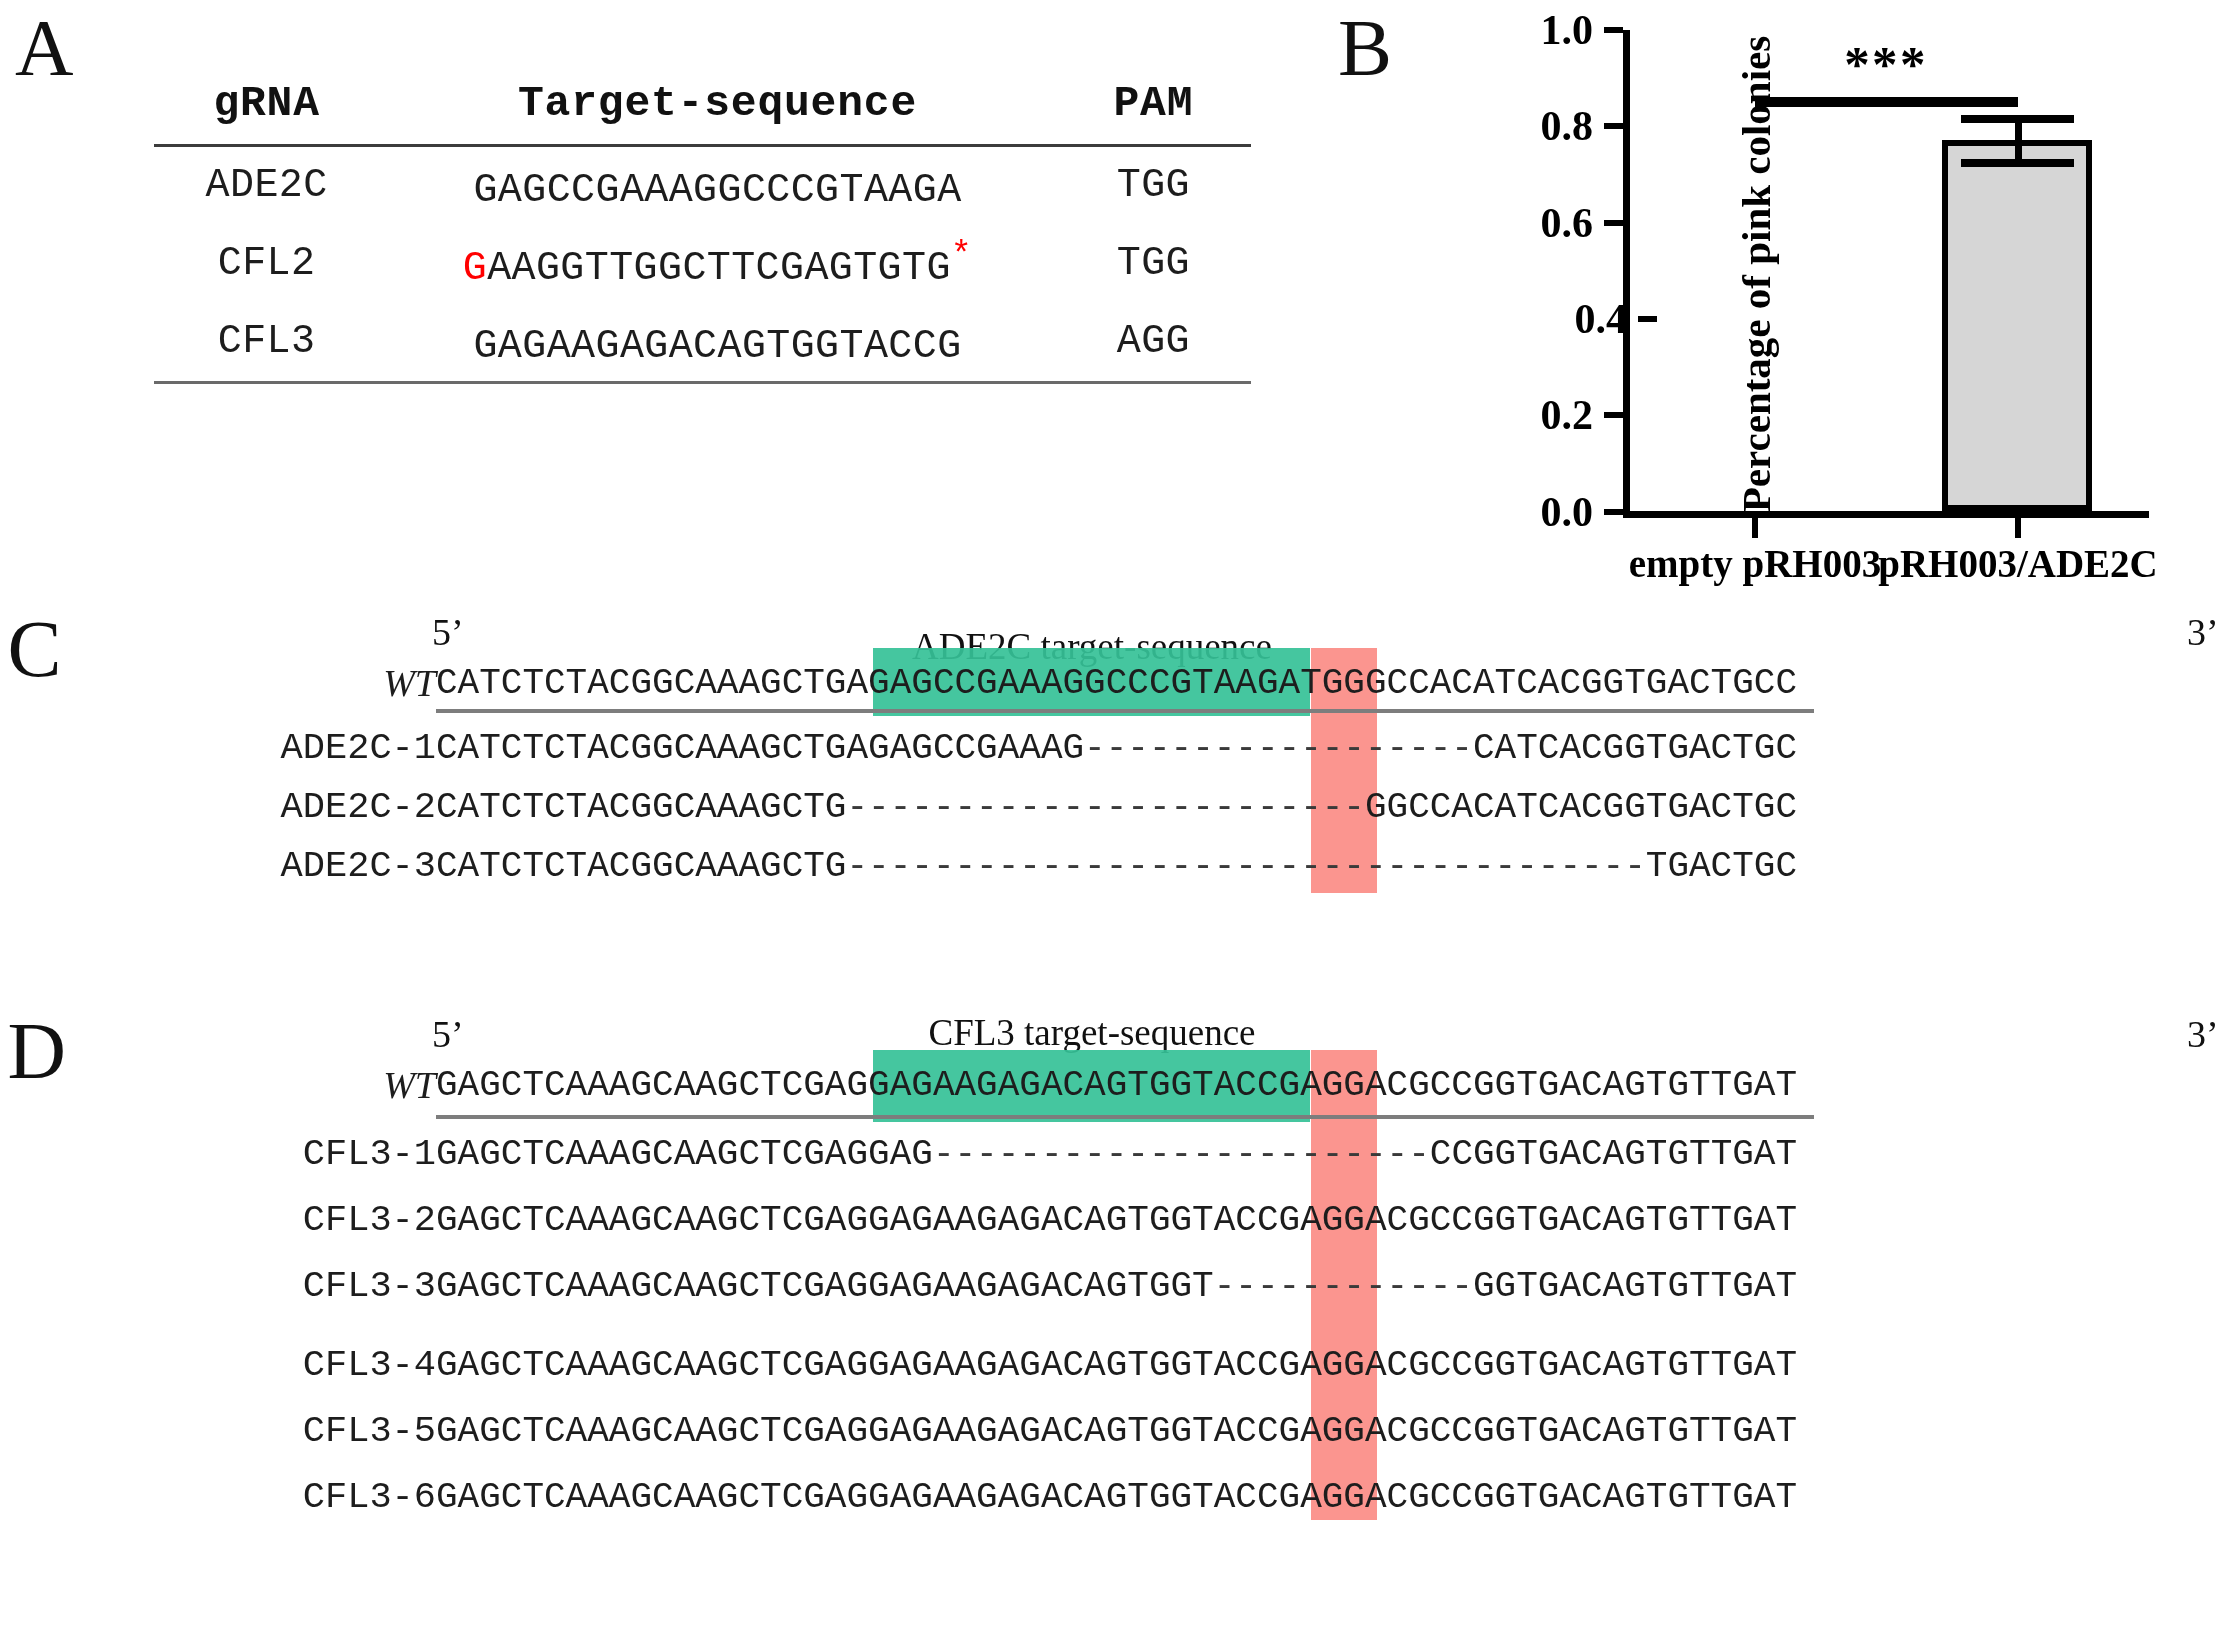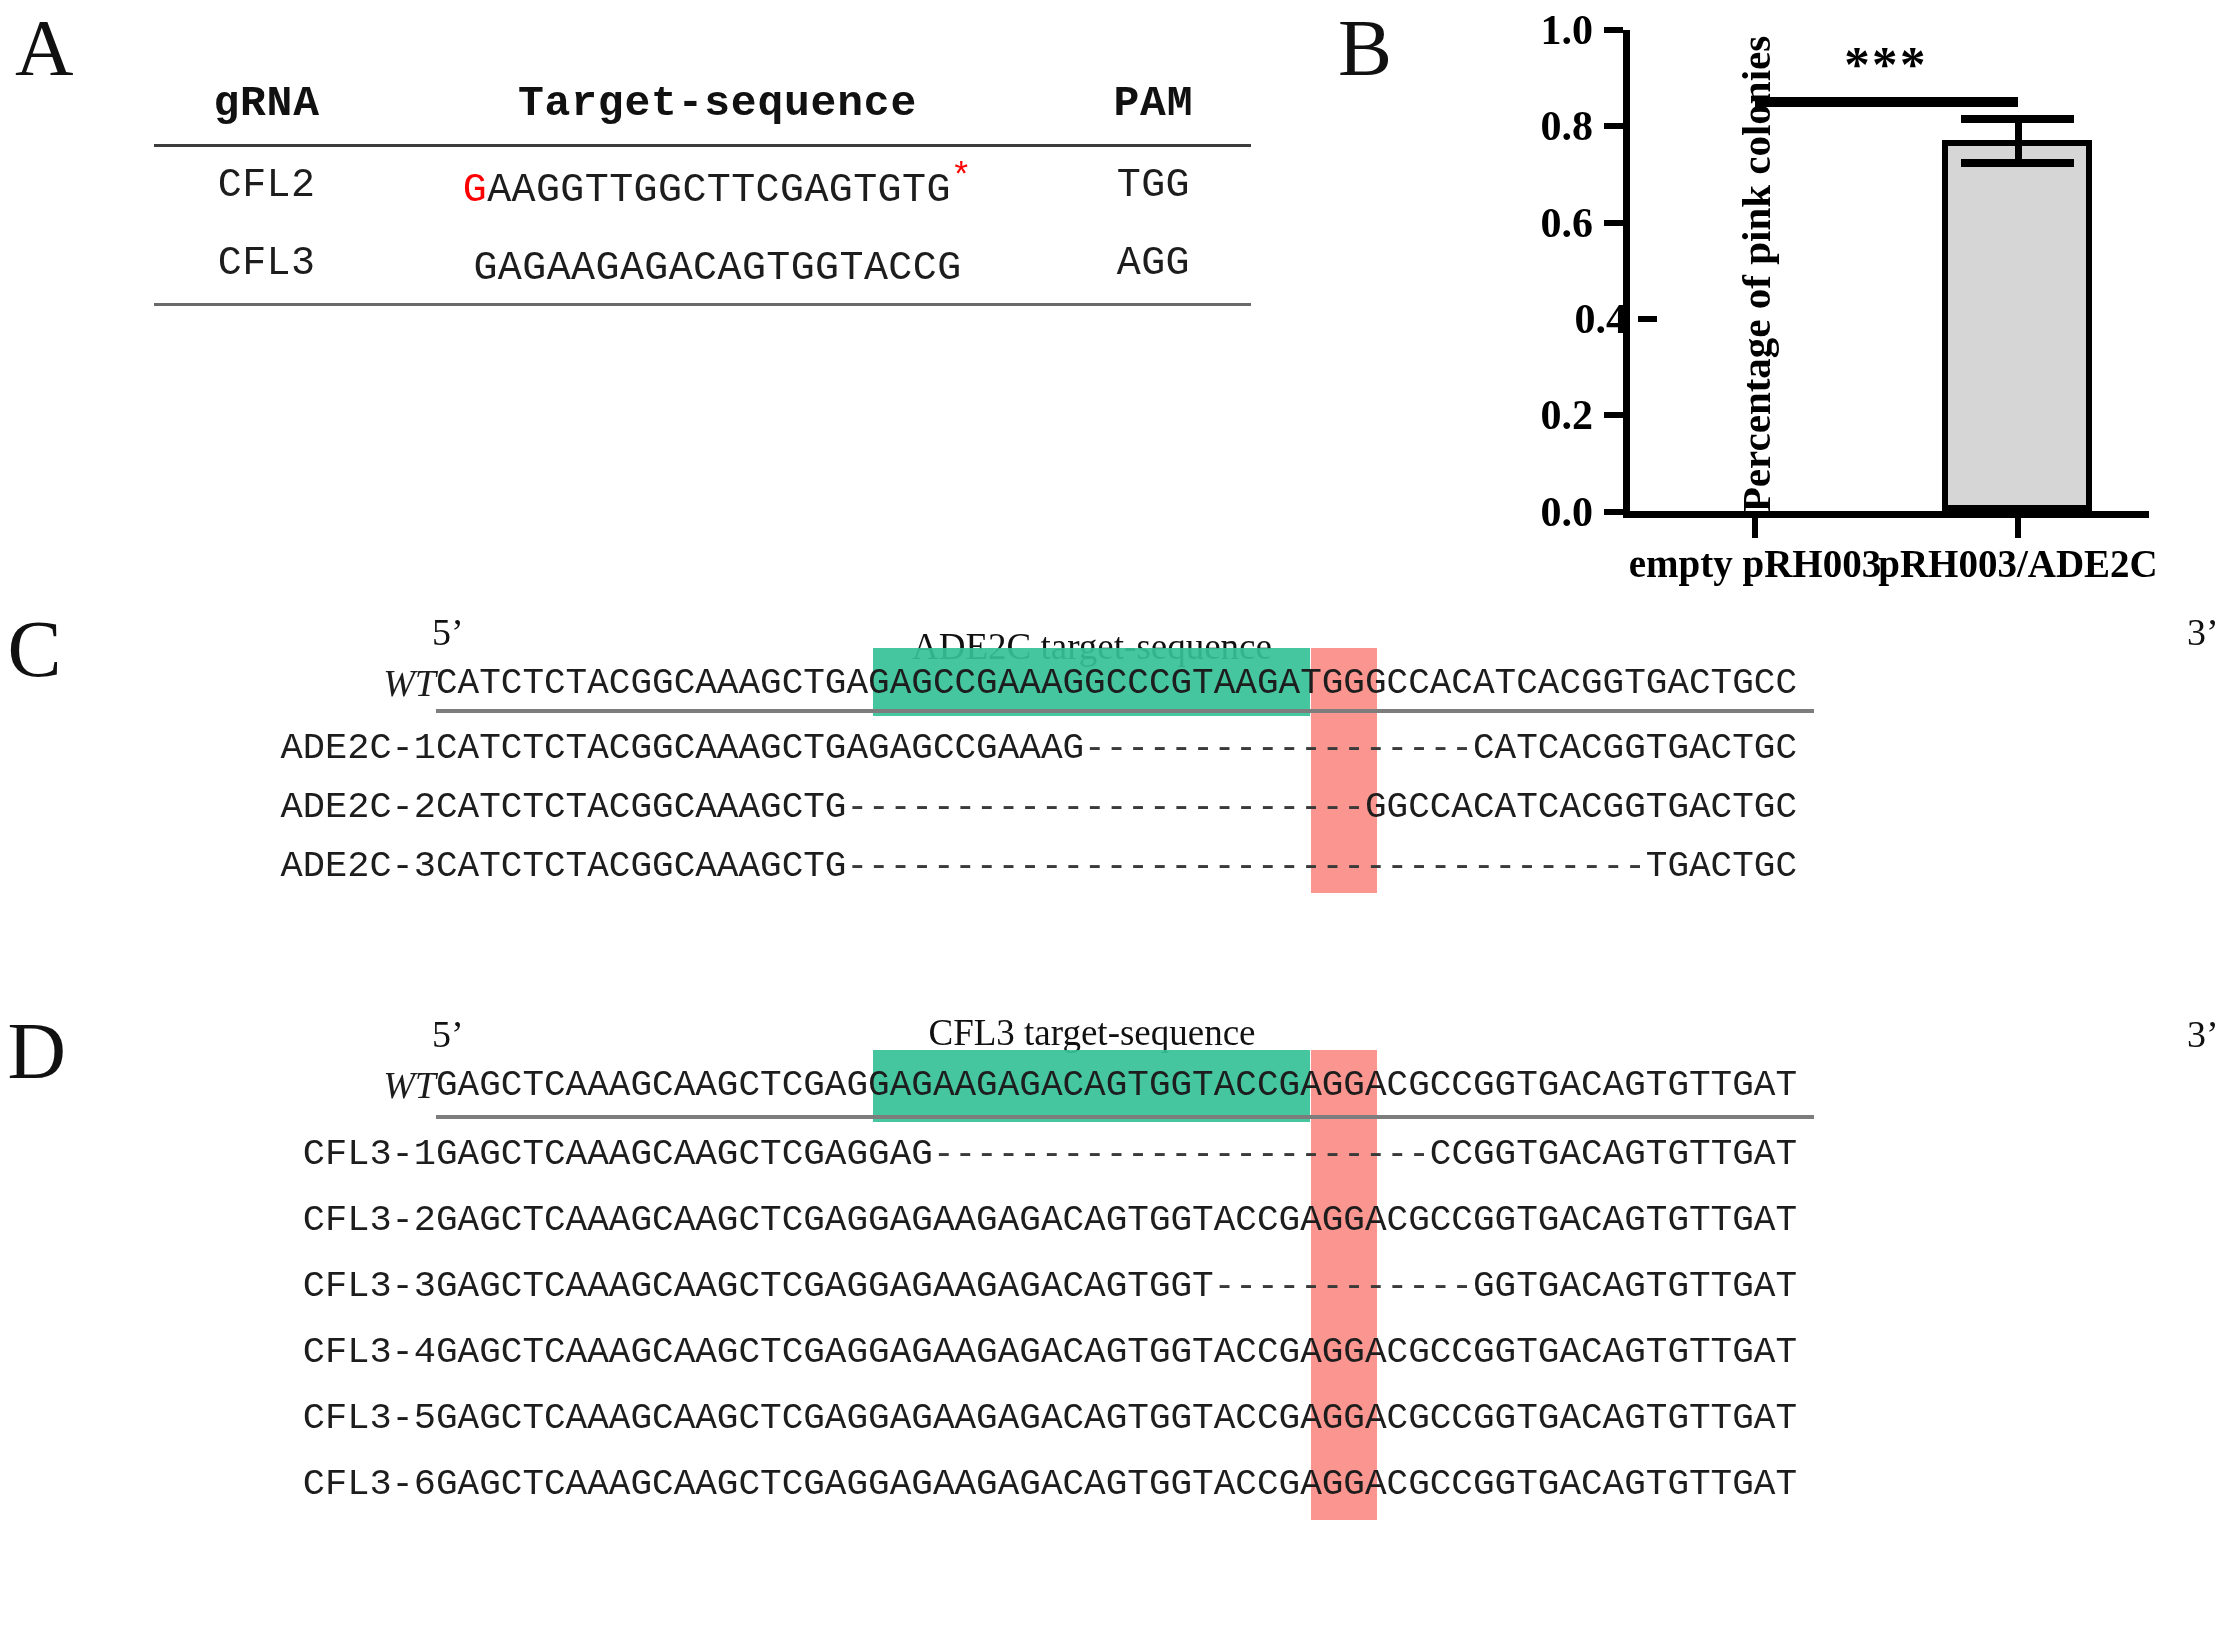--- a/index.html
+++ b/index.html
@@ -302,20 +302,25 @@
         <th class="col-grna">gRNA</th>
         <th class="col-target">Target-sequence</th>
         <th class="col-pam">PAM</th>
       </tr>
     </thead>
     <tbody>
       <tr class="rule-top">
           <td colspan="3"></td>
         </tr>
 
+      <tr class="a-row">
+        <td>ADE2C</td>
+        <td><span class="red"></span><span>GAGCCGAAAGGCCCGTAAGA</span><span class="star-sup"></span></td>
+        <td>TGG</td>
+      </tr>
 
       <tr class="a-row">
         <td>CFL2</td>
         <td><span class="red">G</span><span>AAGGTTGGCTTCGAGTGTG</span><span class="star-sup">*</span></td>
         <td>TGG</td>
       </tr>
 
       <tr class="a-row">
         <td>CFL3</td>
         <td><span class="red"></span><span>GAGAAGAGACAGTGGTACCG</span><span class="star-sup"></span></td>
@@ -426,21 +431,21 @@
         <div class="row-seq" style="position: relative; z-index: 2;"><span>GAGCTCAAAGCAAGCTCGAGGAG</span><span class="dashes">-----------------------</span><span>CCGGTGACAGTGTTGAT</span></div>
       </div>
       <div class="aln-row" style="height: 66px;">
         <div class="row-label">CFL3-2</div>
         <div class="row-seq" style="position: relative; z-index: 2;"><span>GAGCTCAAAGCAAGCTCGAGGAGAAGAGACAGTGGTACCGAGGACGCCGGTGACAGTGTTGAT</span></div>
       </div>
       <div class="aln-row" style="height: 66px;">
         <div class="row-label">CFL3-3</div>
         <div class="row-seq" style="position: relative; z-index: 2;"><span>GAGCTCAAAGCAAGCTCGAGGAGAAGAGACAGTGGT</span><span class="dashes">------------</span><span>GGTGACAGTGTTGAT</span></div>
       </div>
-      <div class="aln-row" style="height: 66px;">
+      <div class="aln-row" style="height: 66px; margin-top: 13px;">
         <div class="row-label">CFL3-4</div>
         <div class="row-seq" style="position: relative; z-index: 2;"><span>GAGCTCAAAGCAAGCTCGAGGAGAAGAGACAGTGGTACCGAGGACGCCGGTGACAGTGTTGAT</span></div>
       </div>
       <div class="aln-row" style="height: 66px;">
         <div class="row-label">CFL3-5</div>
         <div class="row-seq" style="position: relative; z-index: 2;"><span>GAGCTCAAAGCAAGCTCGAGGAGAAGAGACAGTGGTACCGAGGACGCCGGTGACAGTGTTGAT</span></div>
       </div>
       <div class="aln-row" style="height: 66px;">
         <div class="row-label">CFL3-6</div>
         <div class="row-seq" style="position: relative; z-index: 2;"><span>GAGCTCAAAGCAAGCTCGAGGAGAAGAGACAGTGGTACCGAGGACGCCGGTGACAGTGTTGAT</span></div>

